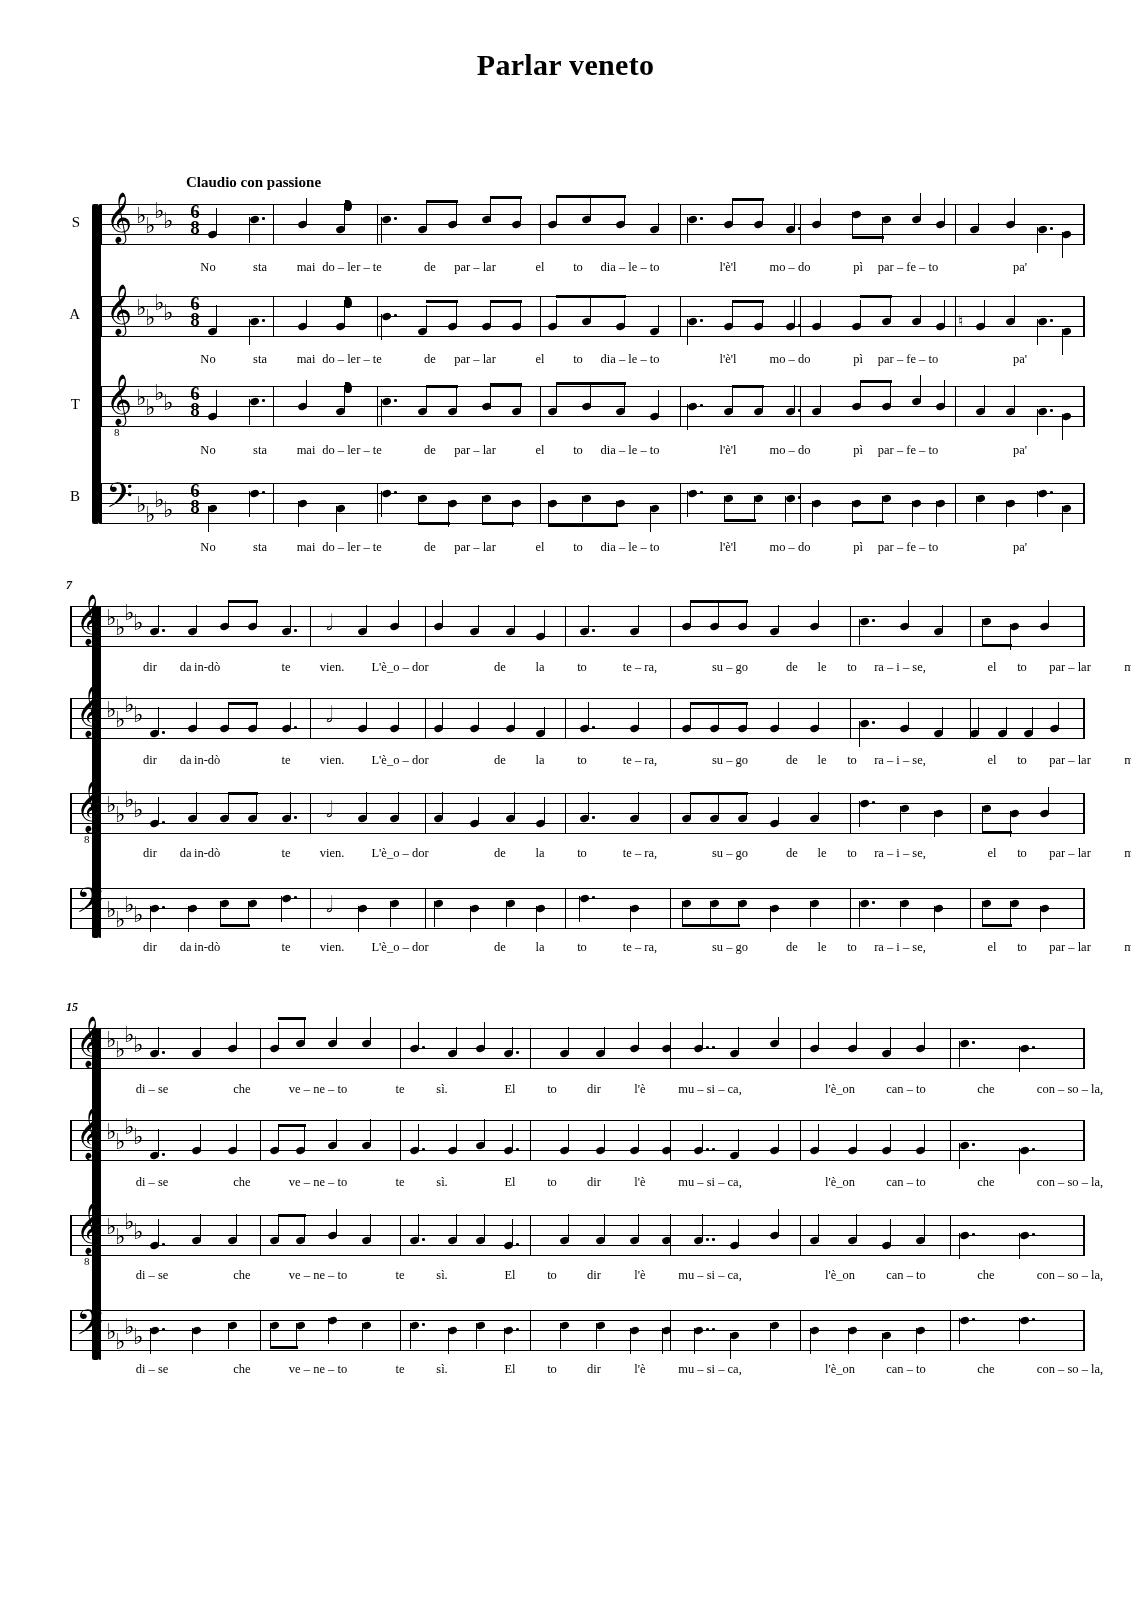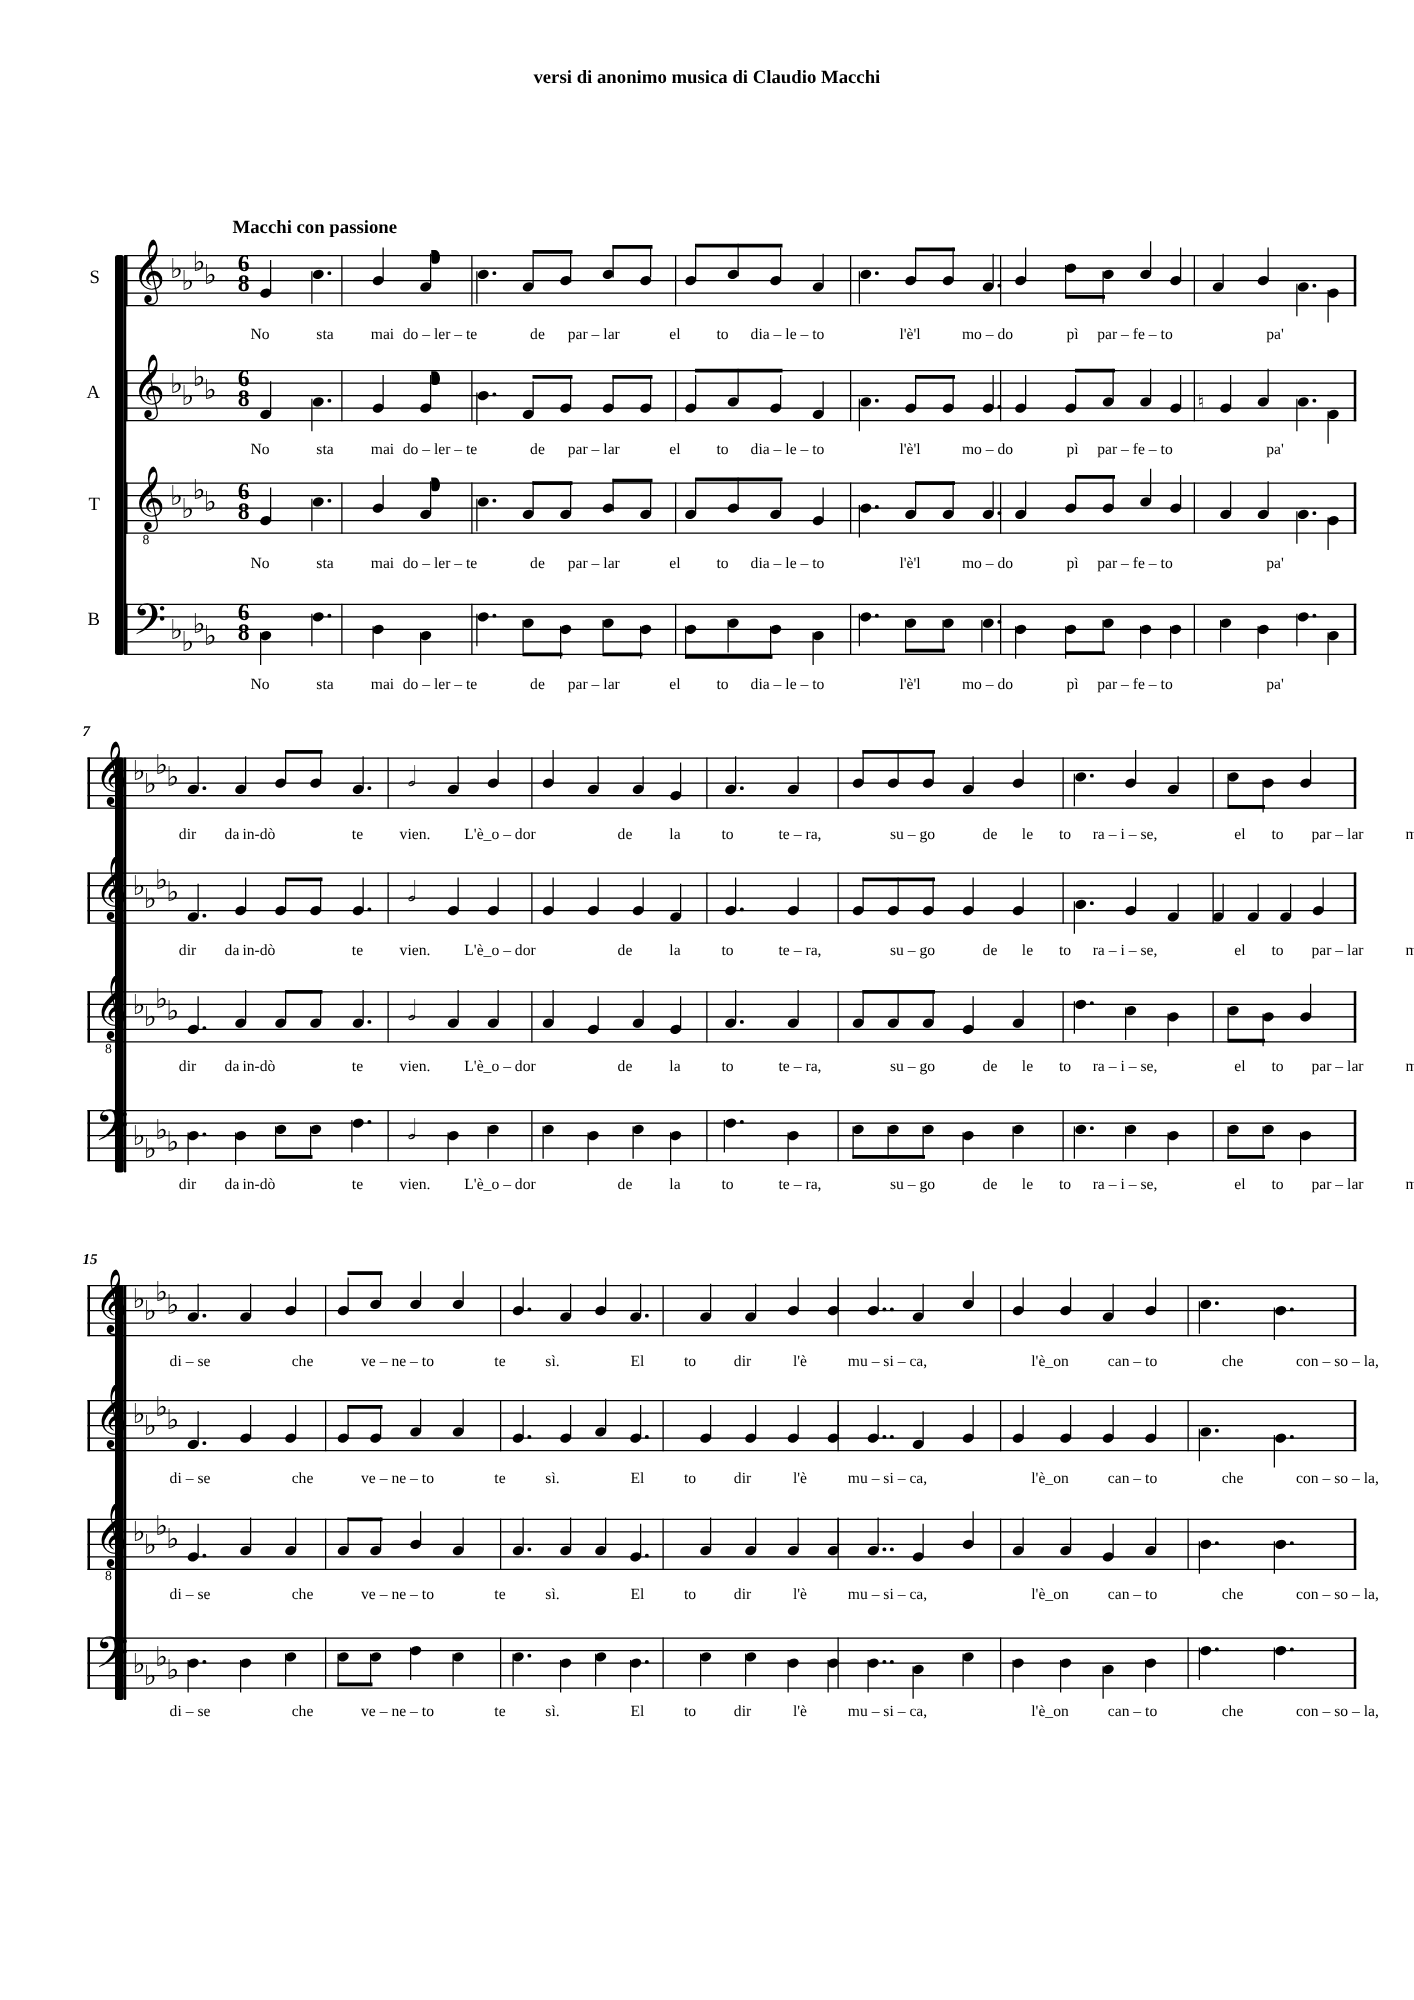--- a/index.html
+++ b/index.html
@@ -230,26 +230,26 @@
     font-family: "Liberation Serif", serif;
     font-size: 12.5px;
     white-space: nowrap;
     transform: translateX(-50%);
   }
 </style>
 </head>
 <body>
 
 <div class="title-block">
-  <p class="doc-subtitle">versi di anonimo musica di Claudio Macchi</p>
+  <h1 class="doc-title">Parlar veneto</h1>
 </div>
 
 <div class="system" id="system-1">
 
-  <div class="tempo-mark">Macchi con passione</div>
+  <div class="tempo-mark">Claudio con passione</div>
 
   <div class="sys-bracket" style="top:36px;height:320px;"></div>
   <div class="sys-bracket thin" style="left:99px;top:36px;height:320px;"></div>
 
   <div class="voice-label" style="top:46px;left:56px;">S</div>
   <div class="staff" style="top:36px;">
     <div class="line"></div>
     <div class="line"></div>
     <div class="line"></div>
     <div class="line"></div>

